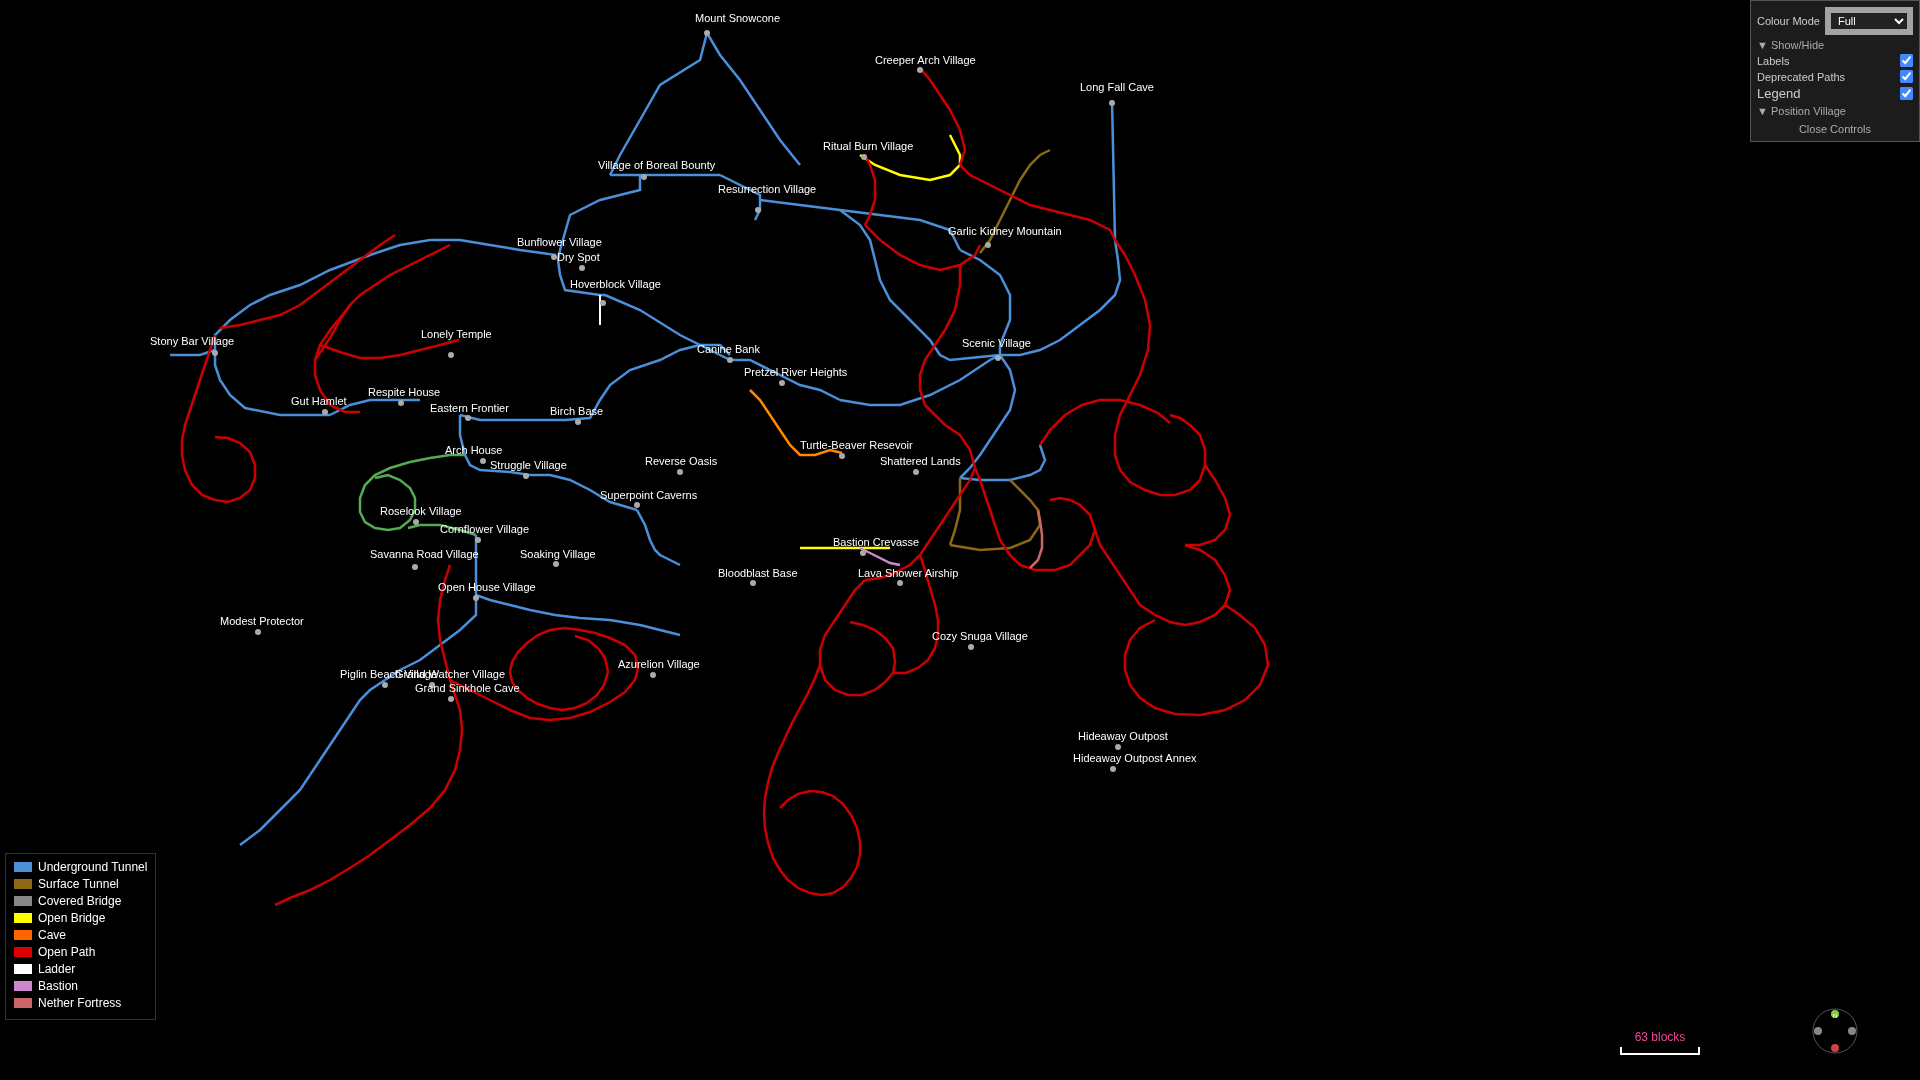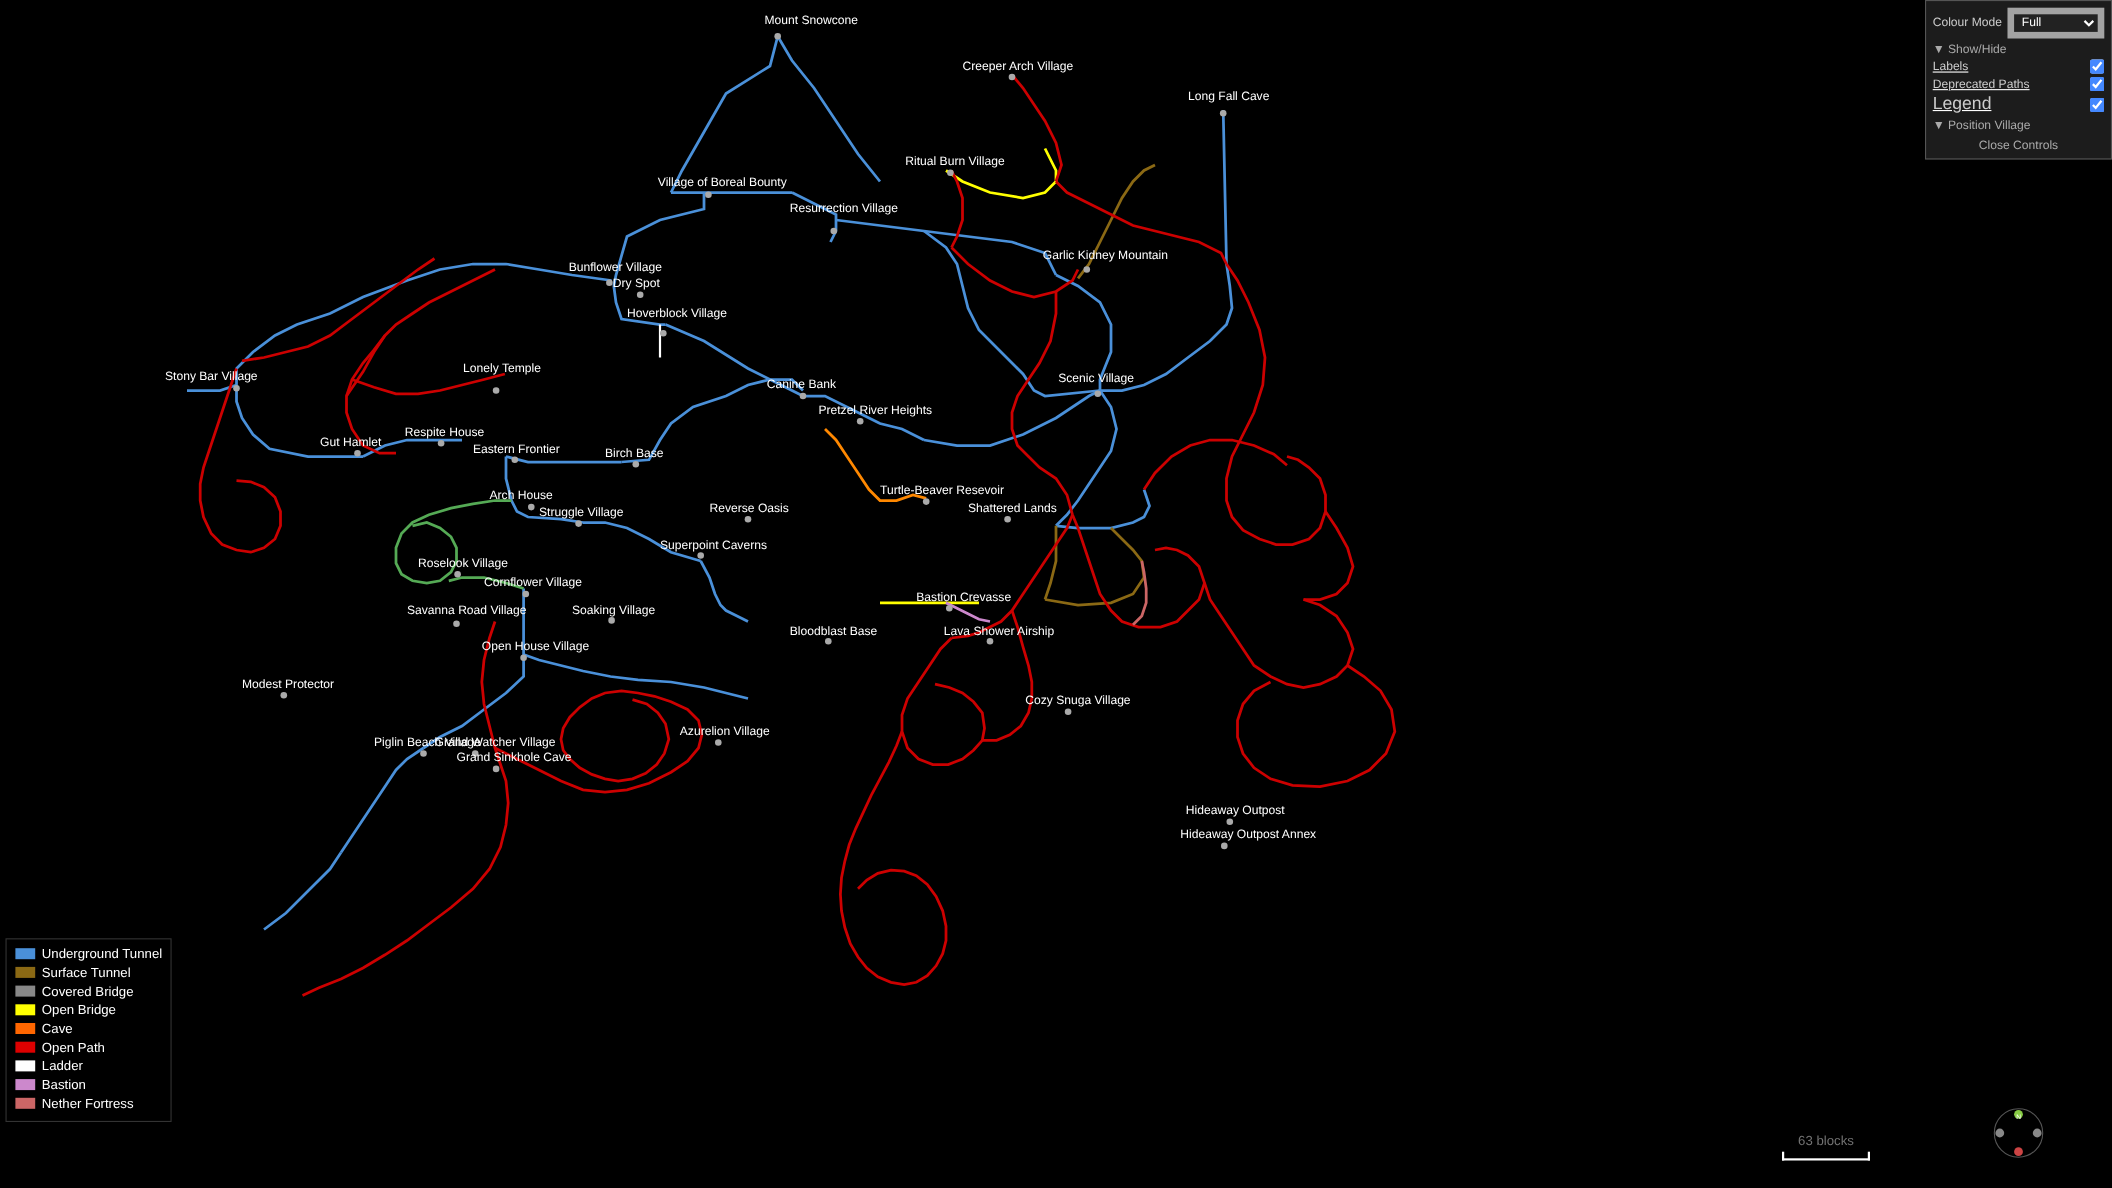--- a/index.html
+++ b/index.html
@@ -93,21 +93,20 @@
 
     .section-header::before {
       content: '▼ ';
     }
 
     .checkbox-row {
       display: flex;
       align-items: center;
       justify-content: space-between;
       margin-bottom: 3px;
-      text-decoration: underline;
     }
 
     .close-controls {
       text-align: center;
       color: #aaa;
       font-size: 11px;
       cursor: pointer;
       margin-top: 6px;
     }
 
@@ -362,21 +361,21 @@
     <div class="legend-color" style="background:#cc88cc;"></div>
     <span>Bastion</span>
   </div>
   <div class="legend-item">
     <div class="legend-color" style="background:#cc6666;"></div>
     <span>Nether Fortress</span>
   </div>
 </div>
 
 <div id="scale-bar">
-  <span style="color:#737373;font-size:12px;margin-bottom:3px;">63 blocks</span>
+  <span style="color:#ec4899;font-size:12px;margin-bottom:3px;">63 blocks</span>
   <div style="width:80px;height:8px;border:2px solid #fff;border-top:none;"></div>
 </div>
 
 <div id="compass">
   <svg width="50" height="50">
     <circle cx="25" cy="25" r="22" fill="none" stroke="#555" stroke-width="1"></circle>
     <circle cx="25" cy="8" r="4" fill="#88cc44"></circle>
     <circle cx="25" cy="42" r="4" fill="#cc4444"></circle>
     <circle cx="8" cy="25" r="4" fill="#888"></circle>
     <circle cx="42" cy="25" r="4" fill="#888"></circle>
@@ -396,18 +395,18 @@
   <div class="section-header">Show/Hide</div>
   <div class="checkbox-row">
     <span style="font-size:11px;color:#ccc;">Labels</span>
     <input type="checkbox" checked="" style="accent-color: rgb(68, 136, 255);">
   </div>
   <div class="checkbox-row">
     <span style="font-size:11px;color:#ccc;">Deprecated Paths</span>
     <input type="checkbox" checked="" style="accent-color: rgb(68, 136, 255);">
   </div>
   <div class="checkbox-row">
-    <span style="font-size:16px;color:#ccc;">Legend</span>
+    <span style="font-size:13px;color:#ccc;">Legend</span>
     <input type="checkbox" checked="" style="accent-color: rgb(68, 136, 255);">
   </div>
   <div class="section-header">Position Village</div>
   <div class="close-controls">Close Controls</div>
 </div>
 
 </body></html>

